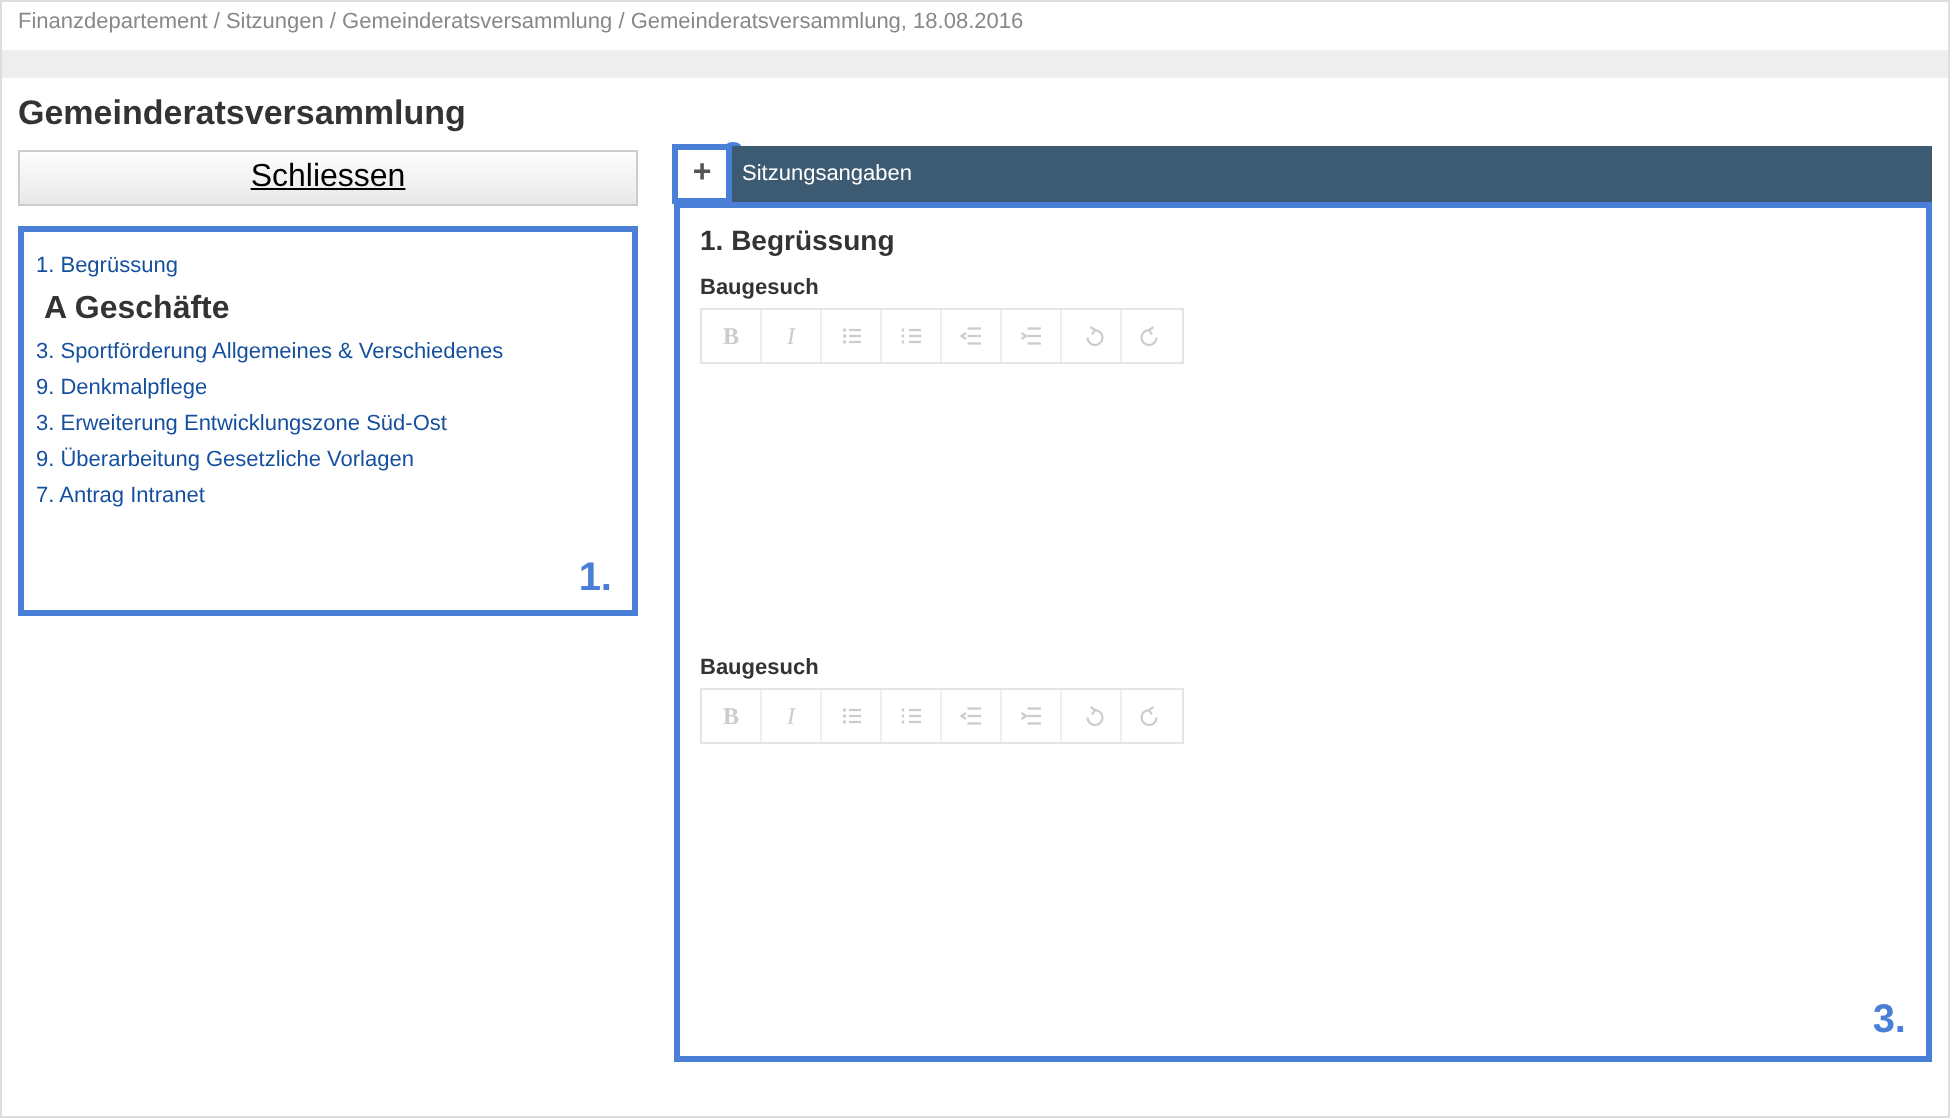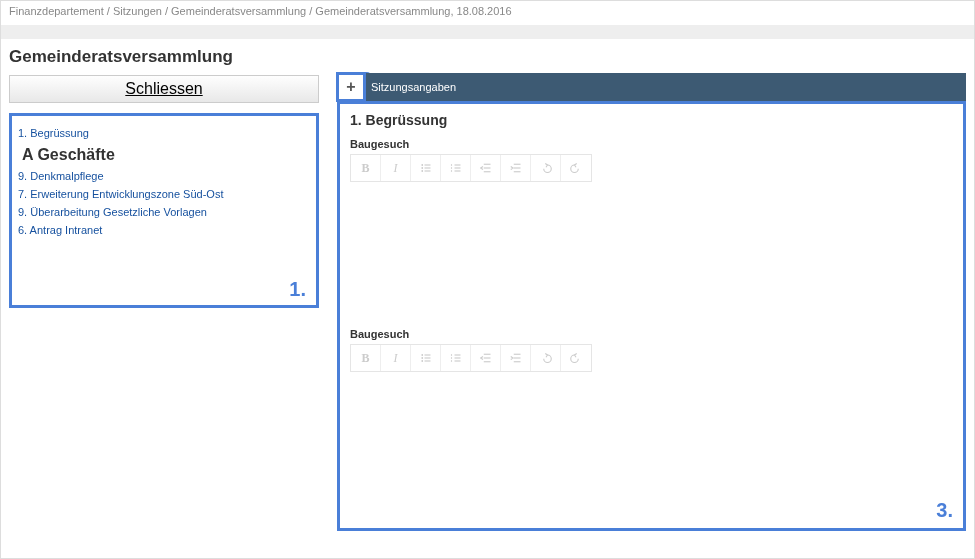--- a/index.html
+++ b/index.html
@@ -46,24 +46,25 @@
 
   <div class="content">
 
     <div class="left">
       <h1 class="page-title">Gemeinderatsversammlung</h1>
       <button class="close-btn">Schliessen</button>
       <div class="nav-box" id="nav-box">
         <span class="annot annot1">1.</span>
       <div class="nav-item">1. Begrüssung</div>
           <div class="nav-header">A Geschäfte</div>
+          <div class="nav-item">3. Sportförderung Allgemeines &amp; Verschiedenes</div>
           <div class="nav-item">9. Denkmalpflege</div>
-          <div class="nav-item">7. Erweiterung Entwicklungszone Süd-Ost</div>
+          <div class="nav-item">3. Erweiterung Entwicklungszone Süd-Ost</div>
           <div class="nav-item">9. Überarbeitung Gesetzliche Vorlagen</div>
-          <div class="nav-item">6. Antrag Intranet</div>
+          <div class="nav-item">7. Antrag Intranet</div>
         </div>
     </div>
 
     <div class="right">
       <div class="tabbar">
         <div class="plus-box">
           <span>+</span>
         </div>
         <div class="tab-label">Sitzungsangaben</div>
       </div>

